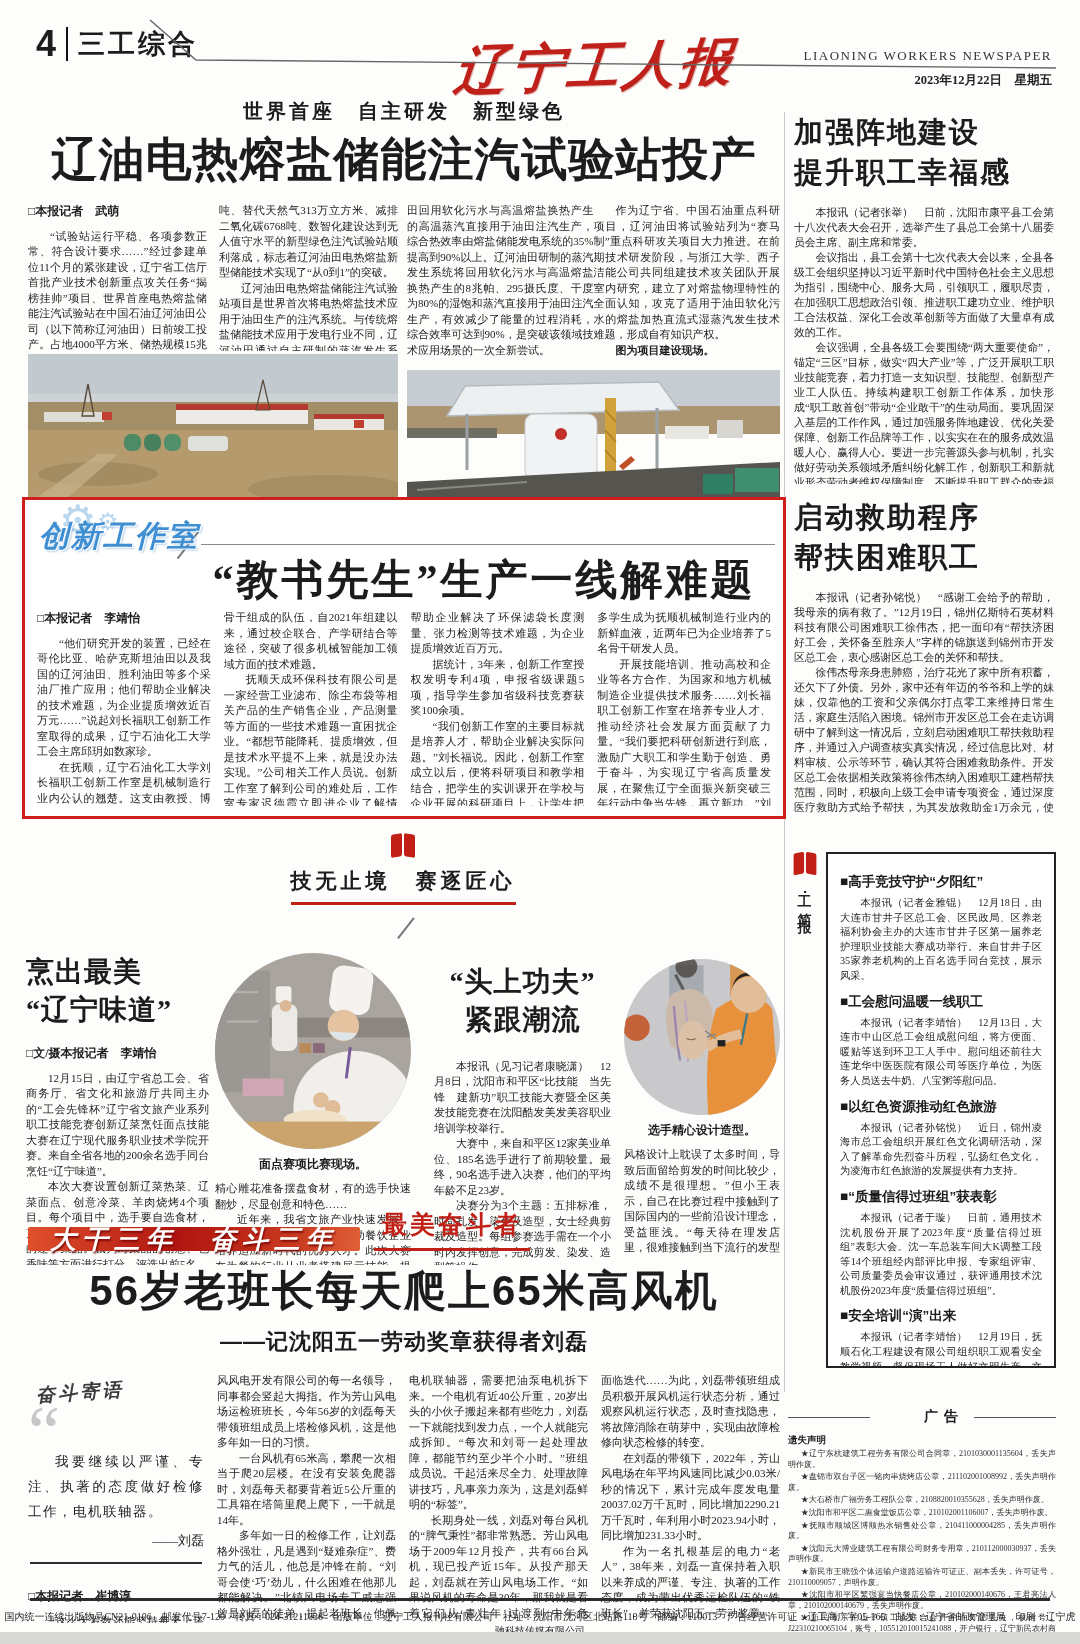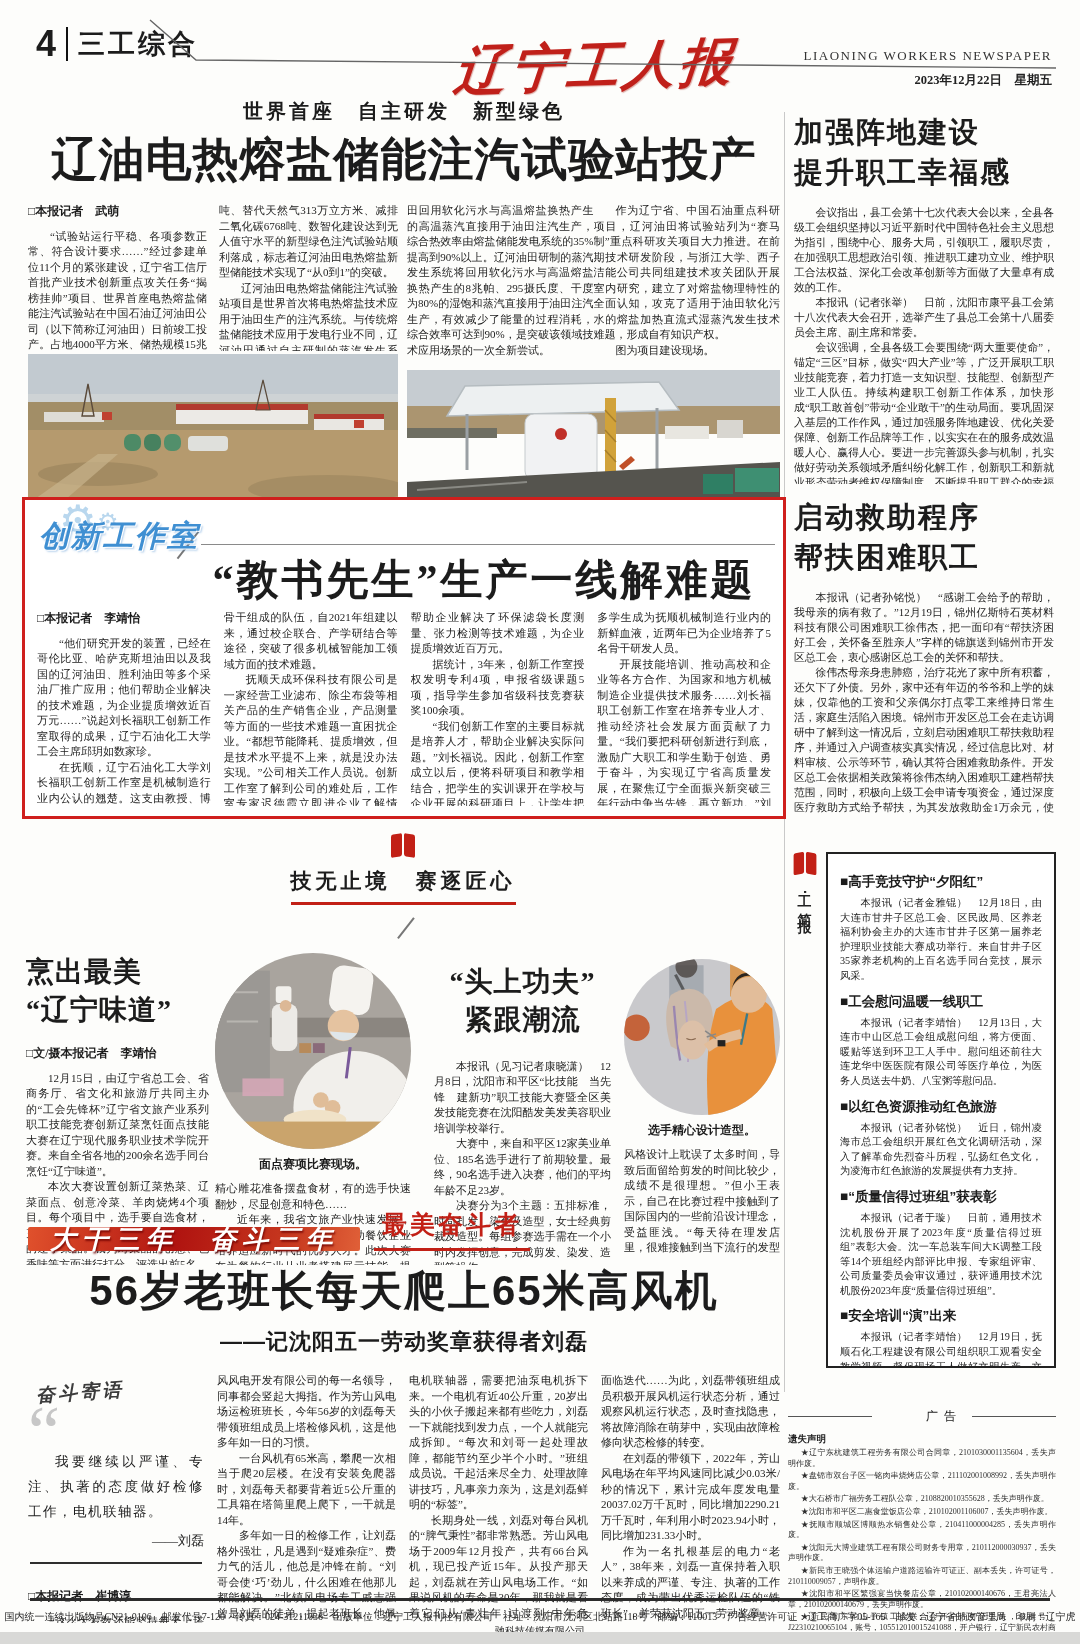--- a/index.html
+++ b/index.html
@@ -59,21 +59,21 @@
               padding:2px 8px 7px;}
   .q-label{font-size:19px;font-weight:bold;font-style:italic;color:#3c3c3c;transform:rotate(-4deg);
            letter-spacing:3px;text-indent:0;margin:4px 0 0 8px;}
   .q-mark{font-size:72px;color:#c7c7c7;line-height:58px;height:46px;overflow:hidden;}
   .q-text{font-size:13.5px;line-height:25px;letter-spacing:1.5px;}
   .q-author{text-align:right;font-size:13px;margin-top:8px;text-indent:0;}
   .q-rule{border-top:2px solid #2e2e2e;margin:12px 2px 24px;}
   
   .ads-head{display:flex;align-items:center;gap:10px;}
   .ads-head .line{flex:1;height:1px;background:#555;}
-  .ads-title{font-size:12px;font-weight:normal;letter-spacing:6px;margin-left:44px;}
+  .ads-title{font-size:14px;font-weight:bold;letter-spacing:6px;margin-left:44px;}
   .ads-sub{font-size:9.5px;font-weight:bold;margin:8px 0 2px;}
   .ads-list p{font-size:8px;line-height:10.6px;text-indent:1.6em;color:#2e2e2e;margin-bottom:2px;}
   
   .footer-text{font-size:10px;color:#222;letter-spacing:0;}
   .footer-bar{background:#d9d9d7;}
 </style>
 </head>
 <body>
 
 <div class="page">
@@ -134,21 +134,21 @@
         </svg>
       </div>
 
       <div style="width:373px;">
         <div style="display:flex;height:164px;">
           <div class="tcol cont" style="flex:1;">
               <p>田回用软化污水与高温熔盐换热产生的高温蒸汽直接用于油田注汽生产，综合热效率由熔盐储能发电系统的35%提高到90%以上。辽河油田研制的蒸汽发生系统将回用软化污水与高温熔盐换热产生的8兆帕、295摄氏度、干度为80%的湿饱和蒸汽直接用于油田注汽生产，有效减少了能量的过程消耗，综合效率可达到90%，是突破该领域技术应用场景的一次全新尝试。</p>
             </div>
           <div class="tcol photo-note" style="flex:1;">
               <p>作为辽宁省、中国石油重点科研项目，辽河油田将试验站列为“赛马制”重点科研攻关项目大力推进。在前期技术研发阶段，与浙江大学、西子洁能公司共同组建技术攻关团队开展室内研究，建立了对熔盐物理特性的全面认知，攻克了适用于油田软化污水的熔盐加热直流式湿蒸汽发生技术难题，形成自有知识产权。</p>
-              <p style="font-weight: normal;">图为项目建设现场。</p>
+              <p style="font-weight: bold;">图为项目建设现场。</p>
             </div>
         </div>
         <svg viewBox="0 0 373 138" width="373" height="138" style="display:block;margin-top:3px;" preserveAspectRatio="none">
           <rect width="373" height="36" fill="#c6ccd1"></rect>
           <rect y="36" width="373" height="28" fill="#ab9570"></rect>
           <rect y="58" width="90" height="10" fill="#6e6e62"></rect>
           <polygon points="58,16 252,12 272,40 40,46" fill="#edf0f1" stroke="#b5bcc0" stroke-width="1.5"></polygon>
           <line x1="60" y1="44" x2="60" y2="100" stroke="#9aa0a4" stroke-width="3"></line>
           <line x1="250" y1="38" x2="250" y2="104" stroke="#9aa0a4" stroke-width="3"></line>
           <rect x="118" y="44" width="72" height="66" rx="9" fill="#f1f2f3" stroke="#c5cacd"></rect>
@@ -166,22 +166,22 @@
           <path d="M212 96 l12 -10 l4 4 l-12 10 Z" fill="#c05028"></path>
         </svg>
       </div>
     </div>
   </section>
 
   <section class="abs" style="left:794px;top:112px;width:260px;height:372px;overflow:hidden;">
     <div class="h-right hei">加强阵地建设
 提升职工幸福感</div>
     <div class="rt-body">
+        <p>本报讯（记者张举）　日前，沈阳市康平县工会第十八次代表大会召开，选举产生了县总工会第十八届委员会主席、副主席和常委。</p>
         <p>会议指出，县工会第十七次代表大会以来，全县各级工会组织坚持以习近平新时代中国特色社会主义思想为指引，围绕中心、服务大局，引领职工，履职尽责，在加强职工思想政治引领、推进职工建功立业、维护职工合法权益、深化工会改革创新等方面做了大量卓有成效的工作。</p>
-        <p>本报讯（记者张举）　日前，沈阳市康平县工会第十八次代表大会召开，选举产生了县总工会第十八届委员会主席、副主席和常委。</p>
         <p>会议强调，全县各级工会要围绕“两大重要使命”，锚定“三区”目标，做实“四大产业”等，广泛开展职工职业技能竞赛，着力打造一支知识型、技能型、创新型产业工人队伍。持续构建职工创新工作体系，加快形成“职工敢首创”带动“企业敢干”的生动局面。要巩固深入基层的工作作风，通过加强服务阵地建设、优化关爱保障、创新工作品牌等工作，以实实在在的服务成效温暖人心、赢得人心。要进一步完善源头参与机制，扎实做好劳动关系领域矛盾纠纷化解工作，创新职工和新就业形态劳动者维权保障制度，不断提升职工群众的幸福感、安全感。</p>
       </div>
   </section>
 
   <section class="abs" style="left:794px;top:497px;width:260px;height:318px;overflow:hidden;">
     <div class="h-right hei">启动救助程序
 帮扶困难职工</div>
     <div class="rt-body">
         <p>本报讯（记者孙铭悦）　“感谢工会给予的帮助，我母亲的病有救了。”12月19日，锦州亿斯特石英材料科技有限公司困难职工徐伟杰，把一面印有“帮扶济困好工会，关怀备至胜亲人”字样的锦旗送到锦州市开发区总工会，衷心感谢区总工会的关怀和帮扶。</p>
         <p>徐伟杰母亲身患肺癌，治疗花光了家中所有积蓄，还欠下了外债。另外，家中还有年迈的爷爷和上学的妹妹，仅靠他的工资和父亲偶尔打点零工来维持日常生活，家庭生活陷入困境。锦州市开发区总工会在走访调研中了解到这一情况后，立刻启动困难职工帮扶救助程序，并通过入户调查核实真实情况，经过信息比对、材料审核、公示等环节，确认其符合困难救助条件。开发区总工会依据相关政策将徐伟杰纳入困难职工建档帮扶范围，同时，积极向上级工会申请专项资金，通过深度医疗救助方式给予帮扶，为其发放救助金1万余元，使徐伟杰一家经济困难状况得以缓解。</p>

